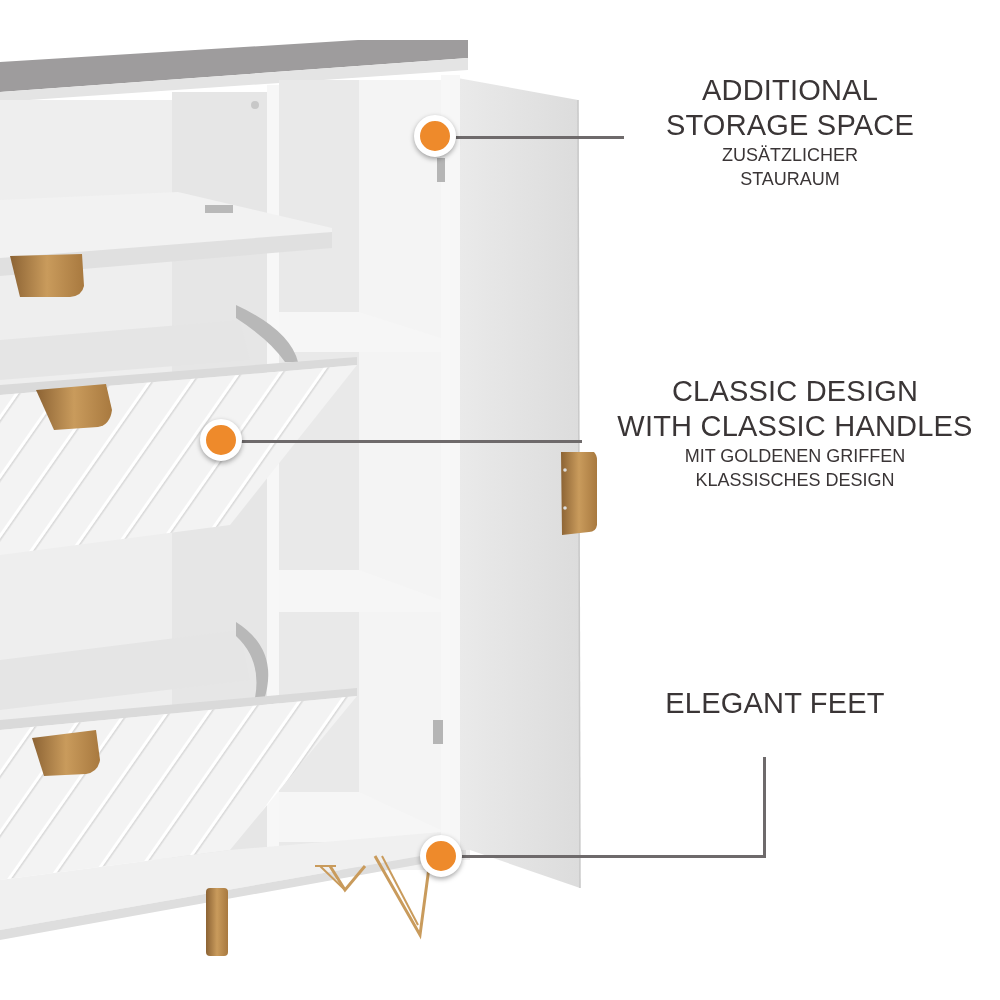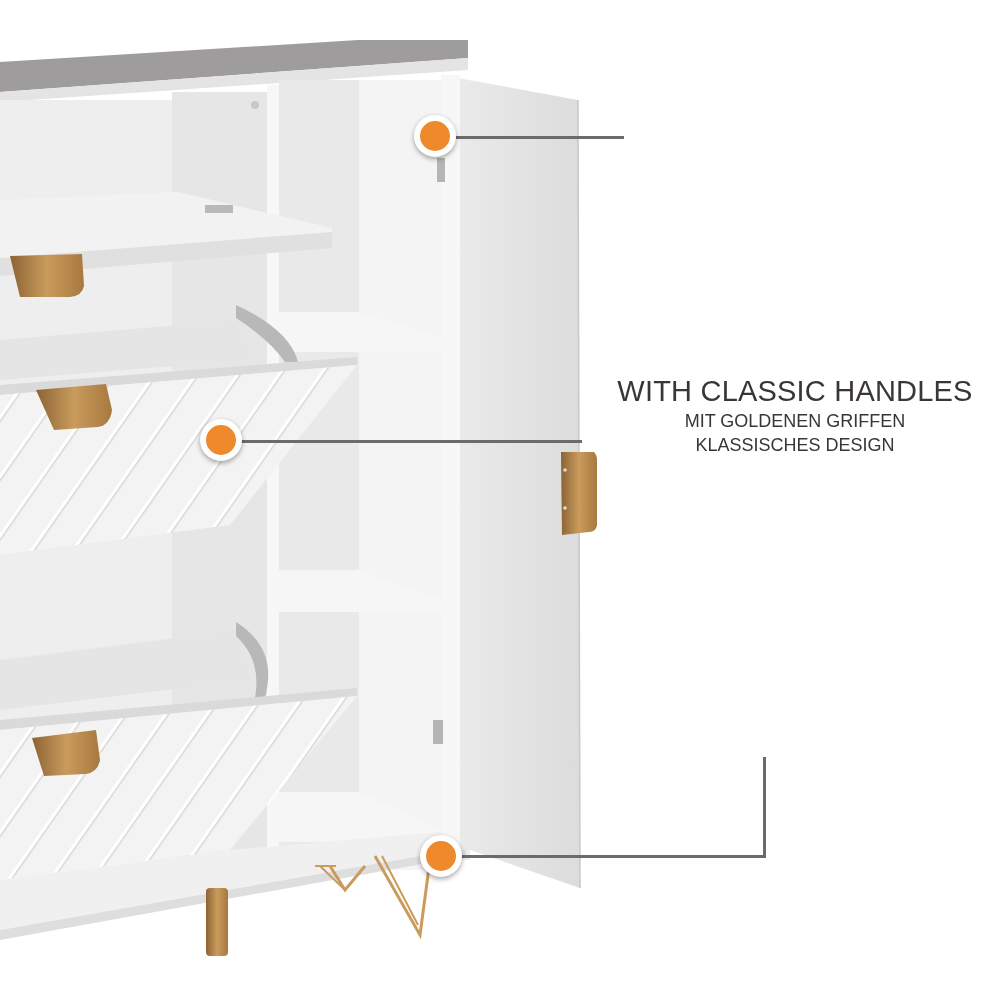--- a/index.html
+++ b/index.html
@@ -103,23 +103,31 @@
 
   <div class="line" style="left:456px; top:136px; width:168px; height:3px;"></div>
   <div class="line" style="left:240px; top:440px; width:342px; height:3px;"></div>
   <div class="line" style="left:458px; top:855px; width:308px; height:3px;"></div>
   <div class="line" style="left:763px; top:757px; width:3px; height:100px;"></div>
 
   <div class="dot" style="left:414px; top:115px;"></div>
   <div class="dot" style="left:200px; top:419px;"></div>
   <div class="dot" style="left:420px; top:835px;"></div>
 
+  <div class="callout-text" style="left:630px; top:73px; width:320px;">
+    <div class="t1">ADDITIONAL</div>
+    <div class="t1">STORAGE SPACE</div>
+    <div class="t2">ZUSÄTZLICHER</div>
+    <div class="t2">STAURAUM</div>
+  </div>
 
   <div class="callout-text" style="left:600px; top:374px; width:390px;">
+    <div class="t1">CLASSIC DESIGN</div>
     <div class="t1">WITH CLASSIC HANDLES</div>
     <div class="t2">MIT GOLDENEN GRIFFEN</div>
     <div class="t2">KLASSISCHES DESIGN</div>
   </div>
 
   <div class="callout-text" style="left:630px; top:686px; width:290px;">
+    <div class="t1">ELEGANT FEET</div>
   </div>
 
 </div>
 
 </body></html>

